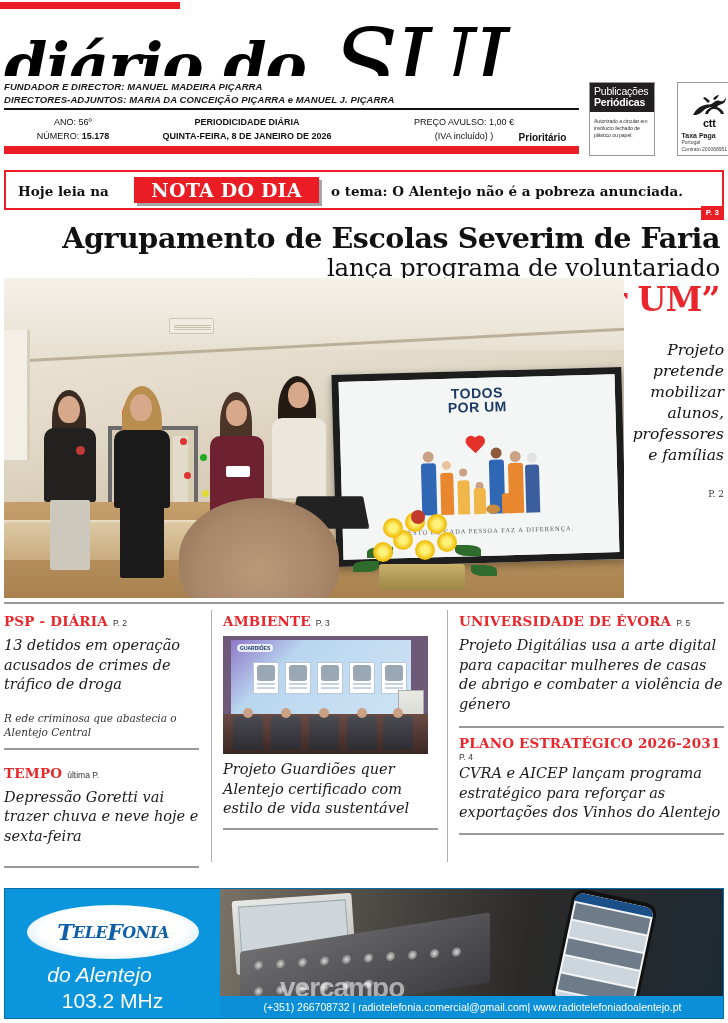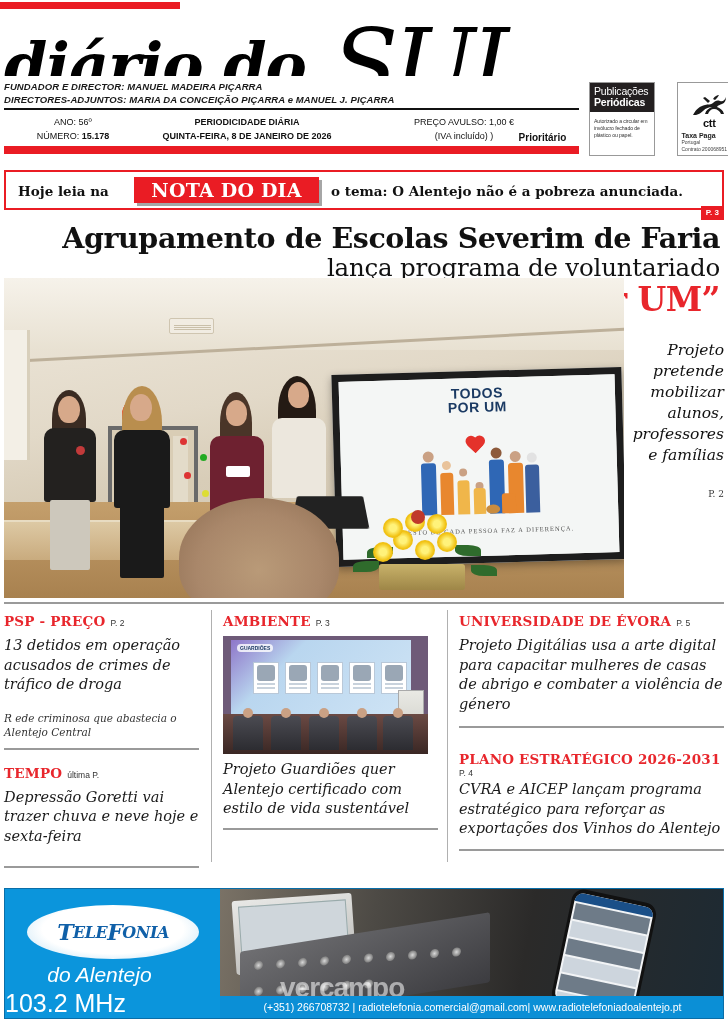--- a/index.html
+++ b/index.html
@@ -261,22 +261,22 @@
   .ad-ell { position:absolute; left:22px; top:16px; width:172px; height:54px;
       background: radial-gradient(ellipse at 50% 45%, #ffffff 58%, #dbeef9 78%, #9fd3ef 100%);
       border-radius:50%; }
   .ad-logo { position:absolute; left:0; top:0; width:100%; height:100%;
       display:flex; align-items:center; justify-content:center;
       font-family:"DejaVu Serif","Liberation Serif",serif; font-style:italic; font-weight:700;
       font-size:22px; color:#1060a8; letter-spacing:-.5px; }
   .ad-logo .sm { font-size:16px; }
   .ad-sub1 { position:absolute; left:0; top:74px; width:189px; text-align:center;
       font-family:"Liberation Sans",sans-serif; font-style:italic; font-size:21px; color:#fff; }
-  .ad-sub2 { position:absolute; left:0; top:100px; width:215px; text-align:left;
-      font-family:"Liberation Sans",sans-serif; font-size:25px; color:#fff; }
+  .ad-sub2 { position:absolute; left:0; top:100px; width:215px; text-align:center;
+      font-family:"Liberation Sans",sans-serif; font-size:21px; color:#fff; }
   .ad-photo { position:absolute; left:215px; top:0; width:505px; height:131px;
       background: linear-gradient(100deg,#7a7266 0%, #4d4a45 30%, #2b2a29 60%, #1d2a33 100%); }
   .ad-mixer { position:absolute; left:20px; bottom:18px; width:250px; height:70px;
       background: linear-gradient(160deg,#6f6f72,#3c3c40); transform: skewY(-9deg); border-radius:3px; }
   .ad-knob { position:absolute; width:9px; height:9px; border-radius:50%;
       background: radial-gradient(circle,#d8d8d8,#555); }
   .ad-laptop { position:absolute; left:14px; top:8px; width:120px; height:74px;
       background: linear-gradient(170deg,#e8e8e6,#b9b9b6); border-radius:3px; transform: rotate(-4deg); }
   .ad-laptop i { position:absolute; inset:6px 6px 16px 6px; background:#cfd6db; border:1px solid #9aa; display:block;}
   .ad-phone { position:absolute; right:78px; top:6px; width:86px; height:118px;
@@ -486,21 +486,21 @@
   </div>
 
   <div class="sect">
     <div class="sect-top-rule"></div>
     <div class="vrule" style="left:207px"></div>
     <div class="vrule" style="left:443px"></div>
 
     <div class="col1">
       <div>
         <div>
-          <span class="kicker">PSP - PREÇO</span><span class="kicker-p">P. 2</span>
+          <span class="kicker">PSP - DIÁRIA</span><span class="kicker-p">P. 2</span>
         </div>
         <div class="deck">13 detidos em operação acusados de crimes de tráfico de droga</div>
         <div class="subdeck">R ede criminosa que abastecia o Alentejo Central</div>
         <div class="hrule"></div>
       </div>
       <div style="margin-top:14px">
         <div>
           <span class="kicker">TEMPO</span><span class="kicker-p">última P.</span>
         </div>
         <div class="deck">Depressão Goretti vai trazer chuva e neve hoje e sexta-feira</div>
@@ -561,21 +561,21 @@
     </div>
 
     <div class="col3">
       <div>
         <div>
           <span class="kicker">UNIVERSIDADE DE ÉVORA</span><span class="kicker-p">P. 5</span>
         </div>
         <div class="deck">Projeto Digitálias usa a arte digital para capacitar mulheres de casas de abrigo e combater a violência de género</div>
         <div class="hrule" style="margin-top:12px"></div>
       </div>
-      <div style="margin-top:22px">
+      <div style="margin-top:6px">
         <div>
           <span class="kicker">PLANO ESTRATÉGICO 2026-2031</span>
           <span class="kicker-p" style="display:block;margin-left:0">P. 4</span>
         </div>
         <div class="deck" style="margin-top:2px">CVRA e AICEP lançam programa estratégico para reforçar as exportações dos Vinhos do Alentejo</div>
         <div class="hrule" style="margin-top:10px"></div>
       </div>
     </div>
   </div>
 

